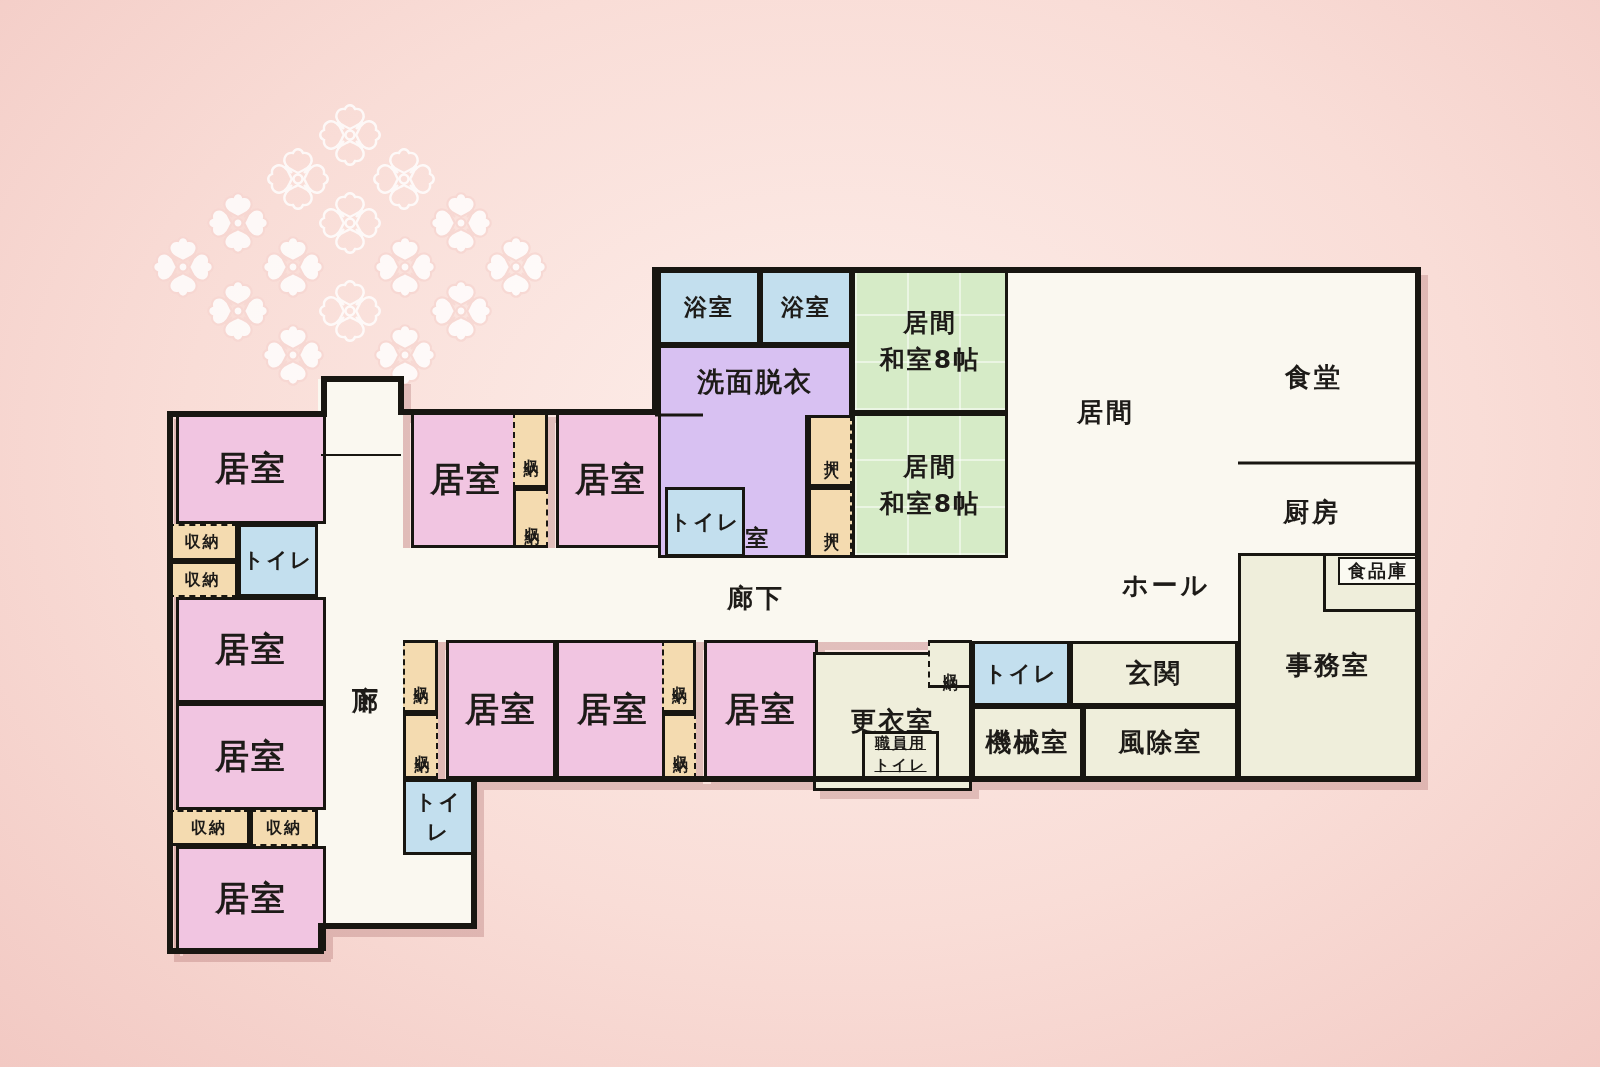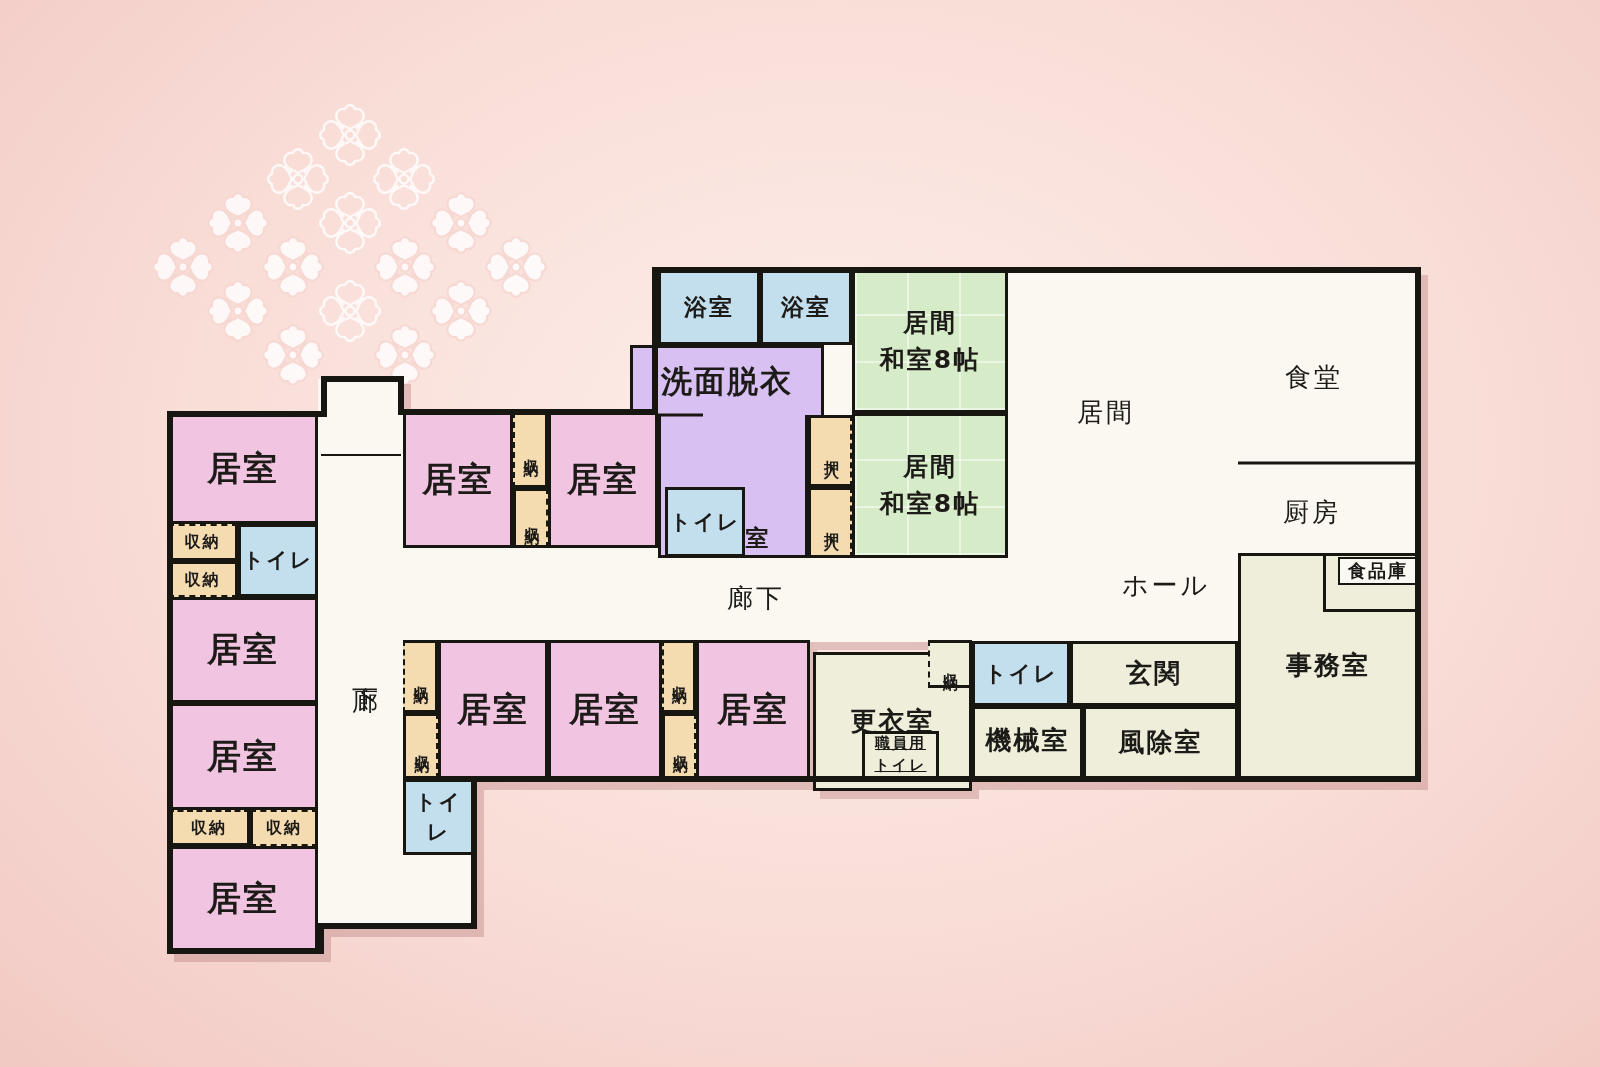--- a/index.html
+++ b/index.html
@@ -17,21 +17,21 @@
   #building{position:absolute;left:0;top:0;width:1600px;height:1067px;
     filter:drop-shadow(7px 8px 0 rgba(164,100,100,.30));}
   .floor{position:absolute;background:#faf8f0;}
   .room{
     position:absolute;box-sizing:border-box;
     border:3px solid #181611;
     display:flex;align-items:center;justify-content:center;
     color:#1d1b18;font-weight:bold;text-align:center;
     white-space:pre-line;line-height:1.45;letter-spacing:2px;
   }
-  .pink{background:#f1c5e1;}
+  .pink{background:#f1c5e1;margin-left:8px;}
   .blue{background:#c3dfee;}
   .purple{background:#d8c1f2;}
   .tan{background:#f4dbb0;}
   .cream{background:#efeedb;}
   .green{
     background-color:#d6ebc7;
     background-image:
       repeating-linear-gradient(0deg, rgba(255,255,255,.5) 0 2px, transparent 2px 47px),
       repeating-linear-gradient(90deg, rgba(255,255,255,.5) 0 2px, transparent 2px 52px);
   }
@@ -40,21 +40,21 @@
   .d-l{border-left-style:dashed;border-left-width:2.5px;}
   .d-r{border-right-style:dashed;border-right-width:2.5px;}
   .d-t{border-top-style:dashed;border-top-width:2.5px;}
   .d-b{border-bottom-style:dashed;border-bottom-width:2.5px;}
   .b0-b{border-bottom:none;}
   .b0-t{border-top:none;}
   .label-top{align-items:flex-end;padding-top:16px;}
   #walls-svg{position:absolute;left:0;top:0;pointer-events:none;}
   .arealabel{
     position:absolute;transform:translate(-50%,-50%);
-    color:#1d1b18;font-weight:normal;letter-spacing:3px;white-space:nowrap;
+    color:#1d1b18;font-weight:bold;letter-spacing:3px;white-space:nowrap;
   }
   .arealabel.vert{transform:translate(-50%,-50%);}
 </style>
 </head>
 <body>
 
 <div id="canvas">
 
   <svg id="pattern-svg" width="470" height="330" viewBox="0 0 470 330">
     <defs>
@@ -139,21 +139,21 @@
         <div class="room pink" style="left: 168px; top: 703px; width: 150px; height: 107px; font-size: 34px;"><span>居室</span></div>
         <div class="room tan d-t" style="left: 168px; top: 810px; width: 82px; height: 36px; font-size: 16px;"><span>収納</span></div>
         <div class="room tan d-t d-b" style="left: 250px; top: 810px; width: 68px; height: 36px; font-size: 16px;"><span>収納</span></div>
         <div class="room pink" style="left: 168px; top: 846px; width: 150px; height: 105px; font-size: 34px;"><span>居室</span></div>
         <div class="room pink" style="left: 403px; top: 412px; width: 110px; height: 136px; font-size: 34px;"><span>居室</span></div>
         <div class="room tan vert d-l" style="left: 513px; top: 412px; width: 35px; height: 76px; font-size: 15px;"><span>収納</span></div>
         <div class="room tan vert d-r" style="left: 513px; top: 488px; width: 35px; height: 60px; font-size: 15px;"><span>収納</span></div>
         <div class="room pink" style="left: 548px; top: 412px; width: 110px; height: 136px; font-size: 34px;"><span>居室</span></div>
         <div class="room blue" style="left: 658px; top: 270px; width: 102px; height: 75px; font-size: 23px;"><span>浴室</span></div>
         <div class="room blue" style="left: 760px; top: 270px; width: 92px; height: 75px; font-size: 23px;"><span>浴室</span></div>
-        <div class="room purple b0-b" style="left: 630px; top: 345px; width: 194px; height: 70px; font-size: 31px;"><span>洗面脱衣</span></div>
+        <div class="room purple b0-b" style="left: 658px; top: 345px; width: 194px; height: 70px; font-size: 27px;"><span>洗面脱衣</span></div>
         <div class="room purple b0-t label-top" style="left: 658px; top: 415px; width: 150px; height: 143px; font-size: 23px;"><span>洗濯室</span></div>
         <div class="room blue" style="left: 665px; top: 487px; width: 80px; height: 70px; font-size: 21px;"><span>トイレ</span></div>
         <div class="room tan vert d-r" style="left: 808px; top: 415px; width: 44px; height: 72px; font-size: 15px;"><span>押入</span></div>
         <div class="room tan vert d-r" style="left: 808px; top: 487px; width: 44px; height: 71px; font-size: 15px;"><span>押入</span></div>
         <div class="room green" style="left: 852px; top: 270px; width: 156px; height: 143px; font-size: 25px;"><span>居間
 和室8帖</span></div>
         <div class="room green" style="left: 852px; top: 413px; width: 156px; height: 145px; font-size: 25px;"><span>居間
 和室8帖</span></div>
         <div class="room tan vert d-l" style="left: 403px; top: 640px; width: 35px; height: 73px; font-size: 15px;"><span>収納</span></div>
         <div class="room tan vert d-r" style="left: 403px; top: 713px; width: 35px; height: 66px; font-size: 15px;"><span>収納</span></div>
@@ -162,21 +162,21 @@
         <div class="room tan vert d-l" style="left: 662px; top: 640px; width: 34px; height: 73px; font-size: 15px;"><span>収納</span></div>
         <div class="room tan vert d-r" style="left: 662px; top: 713px; width: 34px; height: 66px; font-size: 15px;"><span>収納</span></div>
         <div class="room pink" style="left: 696px; top: 640px; width: 114px; height: 139px; font-size: 34px;"><span>居室</span></div>
         <div class="room blue" style="left: 403px; top: 779px; width: 71px; height: 76px; font-size: 21px;"><span>トイレ</span></div>
         <div class="room cream" style="left: 813px; top: 640px; width: 159px; height: 139px; font-size: 26px; margin-top: 12px;"><span>更衣室</span></div>
         <div class="room cream vert d-l" style="left: 928px; top: 640px; width: 44px; height: 48px; font-size: 15px;"><span>収納</span></div>
         <div class="room cream" style="left: 862px; top: 731px; width: 77px; height: 48px; font-size: 15px; text-decoration: underline;"><span>職員用
 トイレ</span></div>
         <div class="room blue" style="left: 972px; top: 641px; width: 98px; height: 65px; font-size: 22px;"><span>トイレ</span></div>
         <div class="room cream" style="left: 1070px; top: 641px; width: 168px; height: 65px; font-size: 26px;"><span>玄関</span></div>
-        <div class="room cream" style="left: 972px; top: 706px; width: 111px; height: 73px; font-size: 26px; font-family: Liberation Mono, monospace;"><span>機械室</span></div>
+        <div class="room cream" style="left: 972px; top: 706px; width: 111px; height: 73px; font-size: 26px;"><span>機械室</span></div>
         <div class="room cream" style="left: 1083px; top: 706px; width: 155px; height: 73px; font-size: 26px;"><span>風除室</span></div>
         <div class="room cream" style="left: 1238px; top: 553px; width: 180px; height: 226px; font-size: 26px;"><span>事務室</span></div>
         <div class="room cream" style="left: 1323px; top: 553px; width: 95px; height: 59px; font-size: 18px;"><span></span></div>
         <div class="room labelbox" style="left: 1338px; top: 557px; width: 80px; height: 28px; font-size: 18px;"><span>食品庫</span></div>
       </div>
 
     <svg id="walls-svg" width="1600" height="1067" viewBox="0 0 1600 1067">
       <path d="M655,270 L1418,270 L1418,779 L474,779 L474,926 L321,926 L321,951 L170,951
                L170,414 L324,414 L324,379 L401,379 L401,412 L655,412 Z" fill="none" stroke="#181611" stroke-width="6" stroke-linejoin="miter"></path>
       <path d="M1238,463 L1418,463" stroke="#181611" stroke-width="3"></path>

